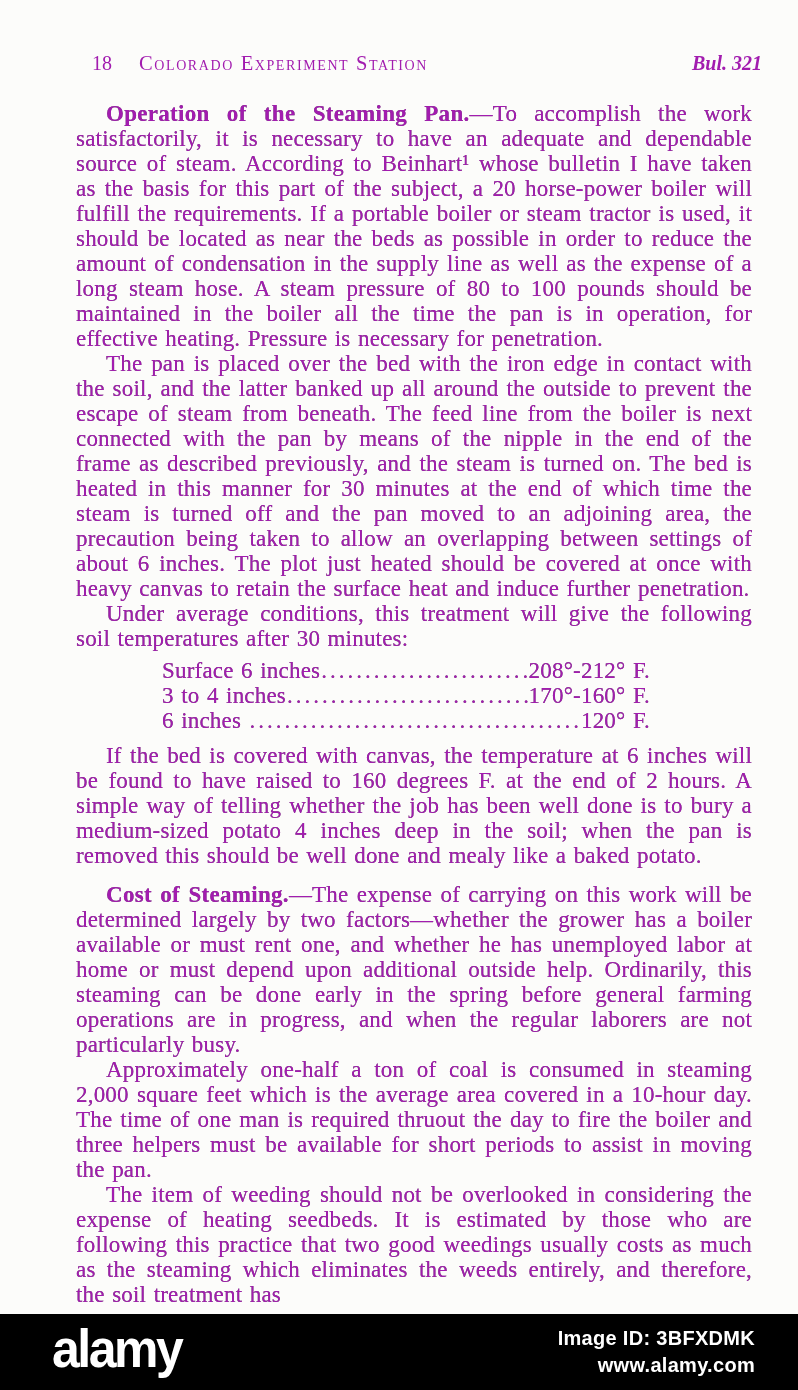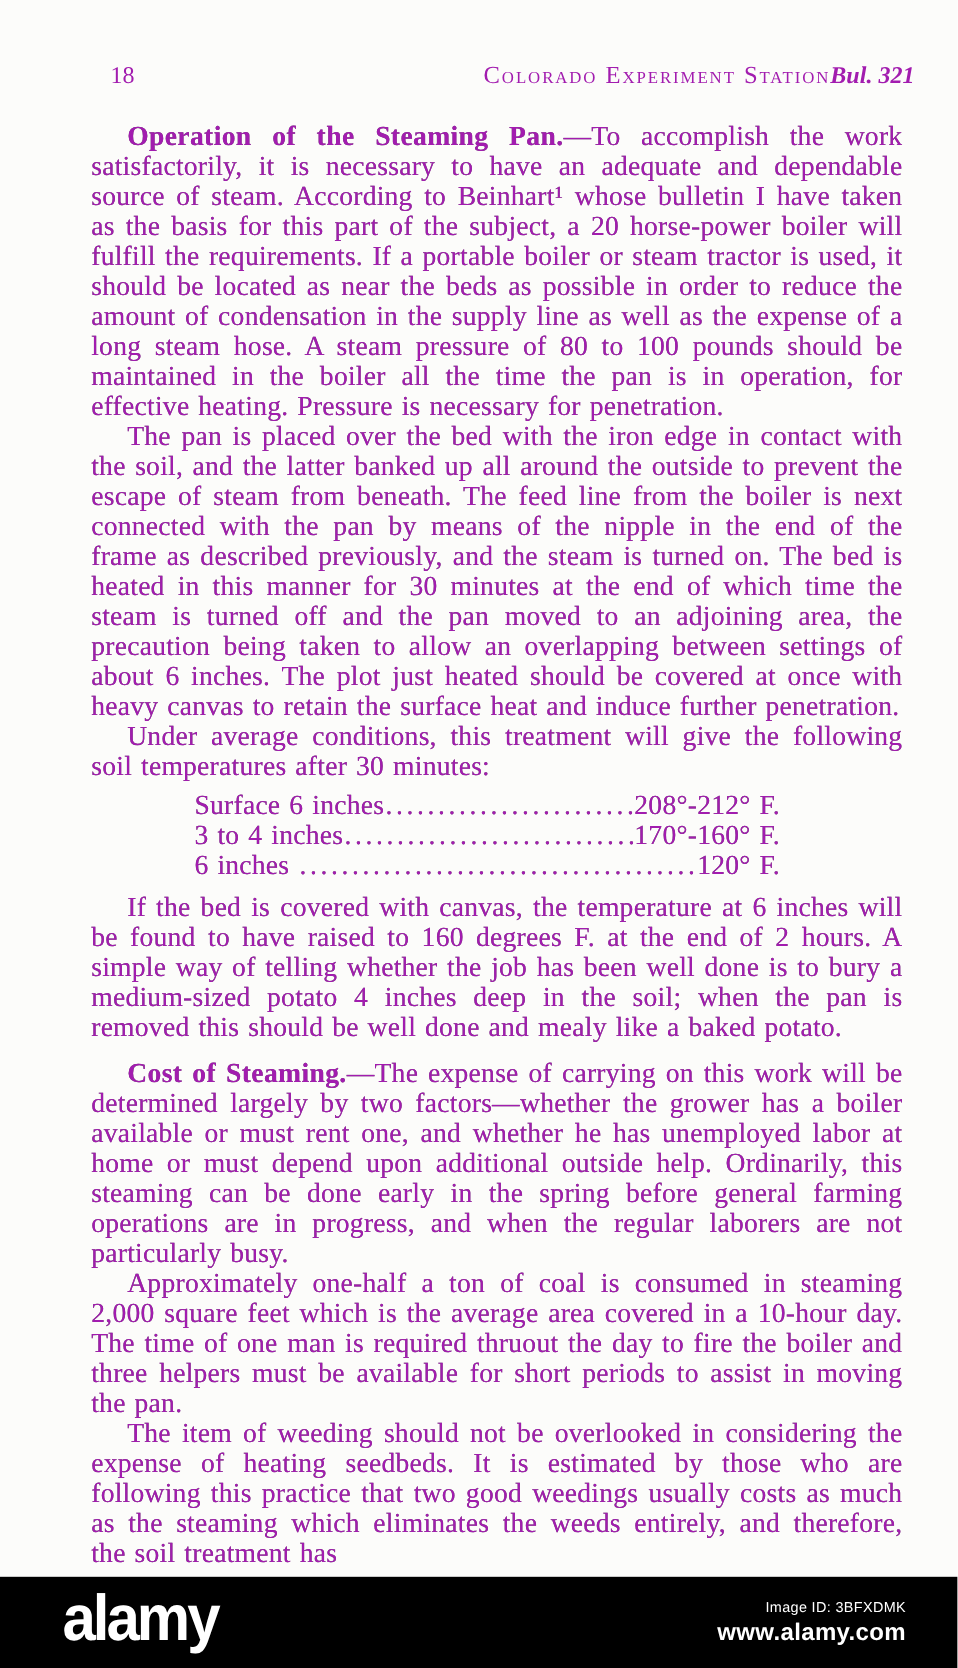--- a/index.html
+++ b/index.html
@@ -18,21 +18,21 @@
     color: #a21caf;
   }
 
   .page-header {
     position: absolute;
     top: 52px; left: 92px; right: 36px;
     display: flex; align-items: baseline;
   }
   .pnum { font-size: 20px; }
   .journal {
-    flex: 1; text-align: right;
+    flex: 1; text-align: left;
     font-variant: small-caps;
     font-size: 20.5px;
     letter-spacing: 1.6px;
     margin-left: 27px;
   }
   .bul { font-style: italic; font-weight: 600; font-size: 20px; }
 
   .body-text {
     position: absolute;
     top: 101px; left: 76px; width: 676px;
@@ -74,21 +74,21 @@
   .alamy-logo {
     color: #ffffff;
     font-weight: 700;
     font-size: 50px;
     letter-spacing: -2.5px;
     line-height: 0.9;
     transform: scaleY(1.08);
     padding-bottom: 6px;
   }
   .alamy-meta { text-align: right; color: #ffffff; }
-  .image-id { font-size: 12px; font-weight: 400; margin-bottom: 4px; letter-spacing: 0.3px; }
+  .image-id { font-size: 20px; font-weight: 700; margin-bottom: 4px; letter-spacing: 0.3px; }
   .website { font-size: 20px; font-weight: 700; letter-spacing: 0.3px; }
 </style>
 </head>
 <body>
 
 <div class="page">
 
   <header class="page-header">
     <span class="pnum">18</span>
     <span class="journal">Colorado Experiment Station</span>

